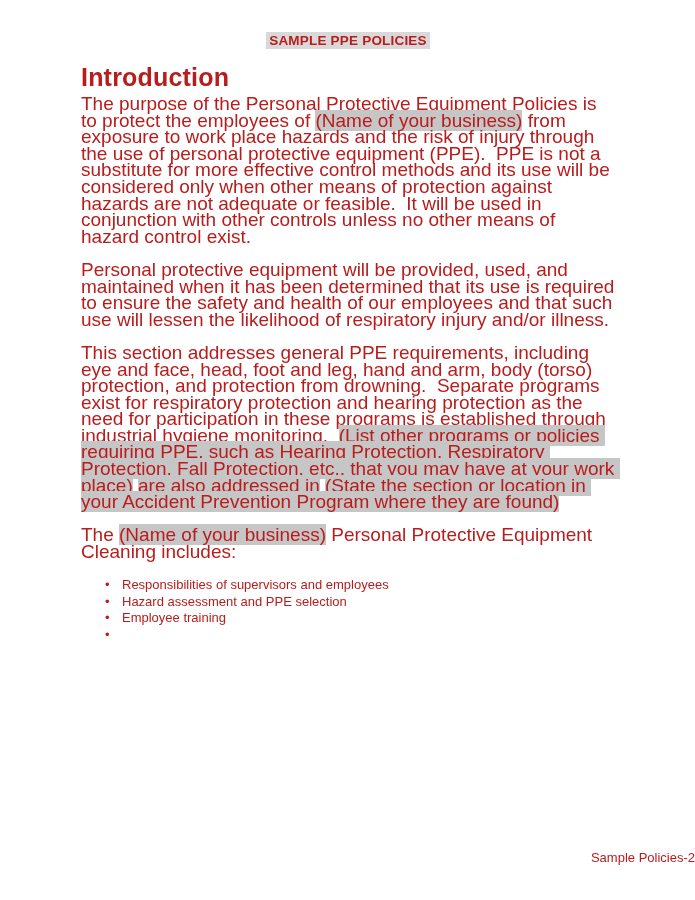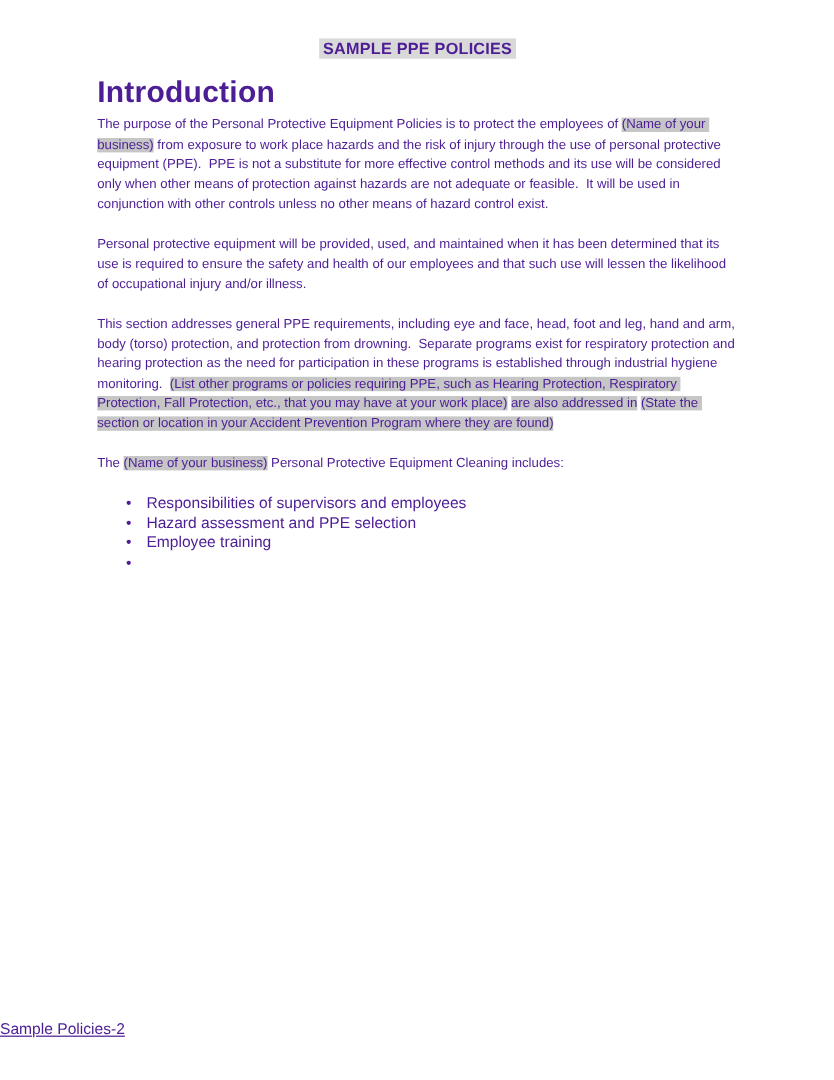--- a/index.html
+++ b/index.html
@@ -7,21 +7,21 @@
     padding: 0;
     background: #ffffff;
   }
   .page {
     position: relative;
     width: 695px;
     height: 900px;
     margin: 0 auto;
     background: var(--page-bg, #ffffff);
     font-family: "Liberation Sans", "DejaVu Sans", sans-serif;
-    color: #4c1d95;
+    color: #b91c1c;
     box-sizing: border-box;
     padding: 33px 80px 0 81px;
     overflow: hidden;
   }
   .page-header {
     text-align: center;
     font-size: 13.5px;
     font-weight: bold;
     line-height: 16px;
     margin-bottom: 13px;
@@ -32,21 +32,21 @@
     padding: 1px 3px;
   }
   h1.page-title {
     font-size: 25px;
     font-weight: bold;
     line-height: 30px;
     margin: 0 0 4px 0;
     letter-spacing: 0.2px;
   }
   .para {
-    font-size: 11px;
+    font-size: 19px;
     line-height: 16.6px;
     margin: 0 0 16.6px 0;
     white-space: pre-wrap;
     width: 534px;
   }
   .hl {
     background: var(--hl, #c6c6c6);
   }
   ul.bullets {
     list-style: none;
@@ -62,40 +62,39 @@
   ul.bullets .bullet {
     position: absolute;
     left: 24px;
     top: 0;
   }
   .page-footer {
     position: absolute;
     left: 0;
     right: 0;
     top: 850px;
-    text-align: left;
+    text-align: right;
     font-size: 13px;
     line-height: 16px;
-    text-decoration: underline;
   }
 </style>
 </head>
 <body>
 
 <div class="page">
 
   <div class="page-header">
     <span class="hl-header">SAMPLE PPE POLICIES</span>
   </div>
 
   <h1 class="page-title">Introduction</h1>
 
   <div id="paragraphs">
       <p class="para"><span>The purpose of the Personal Protective Equipment Policies is to protect the employees of </span><span class="hl">(Name of your business)</span><span> from exposure to work place hazards and the risk of injury through the use of personal protective equipment (PPE).  PPE is not a substitute for more effective control methods and its use will be considered only when other means of protection against hazards are not adequate or feasible.  It will be used in conjunction with other controls unless no other means of hazard control exist.</span></p>
-      <p class="para"><span>Personal protective equipment will be provided, used, and maintained when it has been determined that its use is required to ensure the safety and health of our employees and that such use will lessen the likelihood of occupational injury and/or illness.</span></p>
+      <p class="para"><span>Personal protective equipment will be provided, used, and maintained when it has been determined that its use is required to ensure the safety and health of our employees and that such use will lessen the likelihood of respiratory injury and/or illness.</span></p>
       <p class="para"><span>This section addresses general PPE requirements, including eye and face, head, foot and leg, hand and arm, body (torso) protection, and protection from drowning.  Separate programs exist for respiratory protection and hearing protection as the need for participation in these programs is established through industrial hygiene monitoring.  </span><span class="hl">(List other programs or policies requiring PPE, such as Hearing Protection, Respiratory Protection, Fall Protection, etc., that you may have at your work place)</span><span> </span><span class="hl">are also addressed in</span><span> </span><span class="hl">(State the section or location in your Accident Prevention Program where they are found)</span></p>
       <p class="para"><span>The </span><span class="hl">(Name of your business)</span><span> Personal Protective Equipment Cleaning includes:</span></p>
     </div>
 
   <ul class="bullets">
       <li><span class="bullet">•</span><span>Responsibilities of supervisors and employees</span></li>
       <li><span class="bullet">•</span><span>Hazard assessment and PPE selection</span></li>
       <li><span class="bullet">•</span><span>Employee training</span></li>
       <li><span class="bullet">•</span></li>
     </ul>

